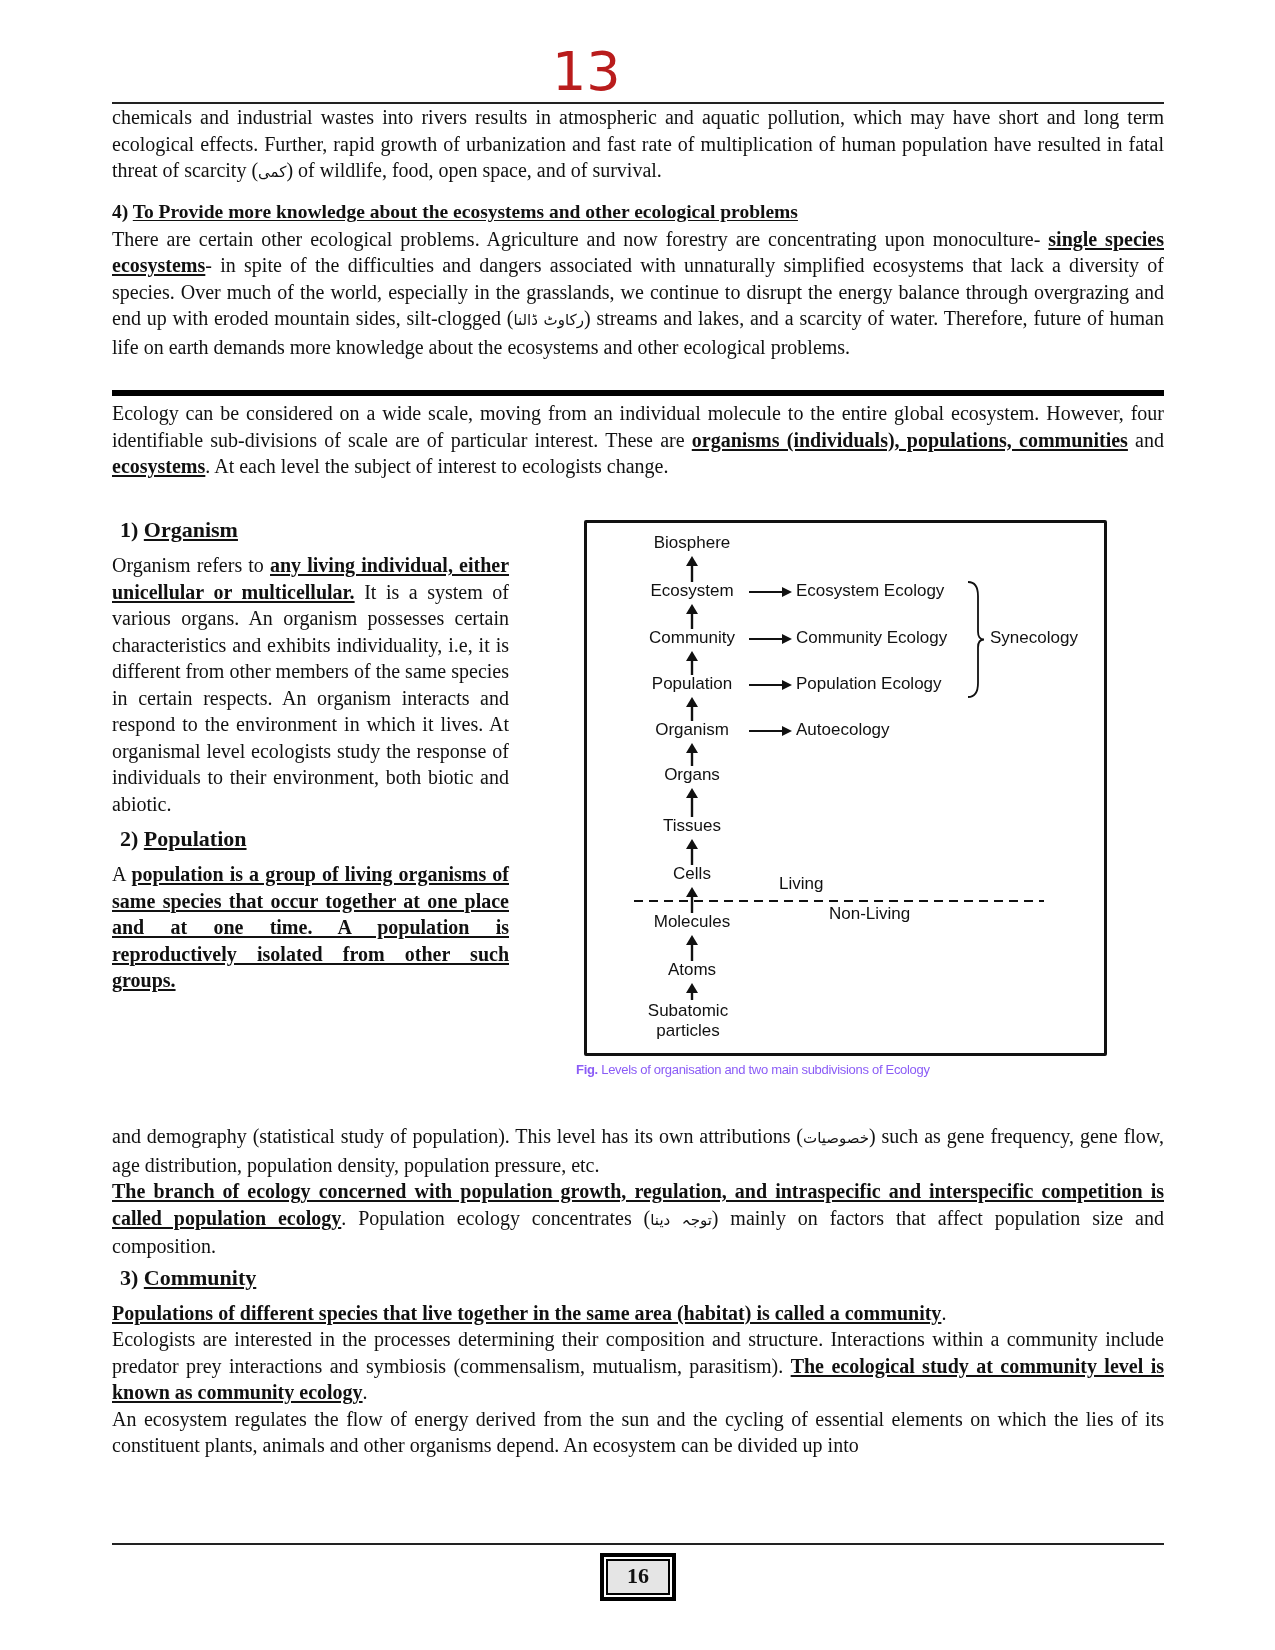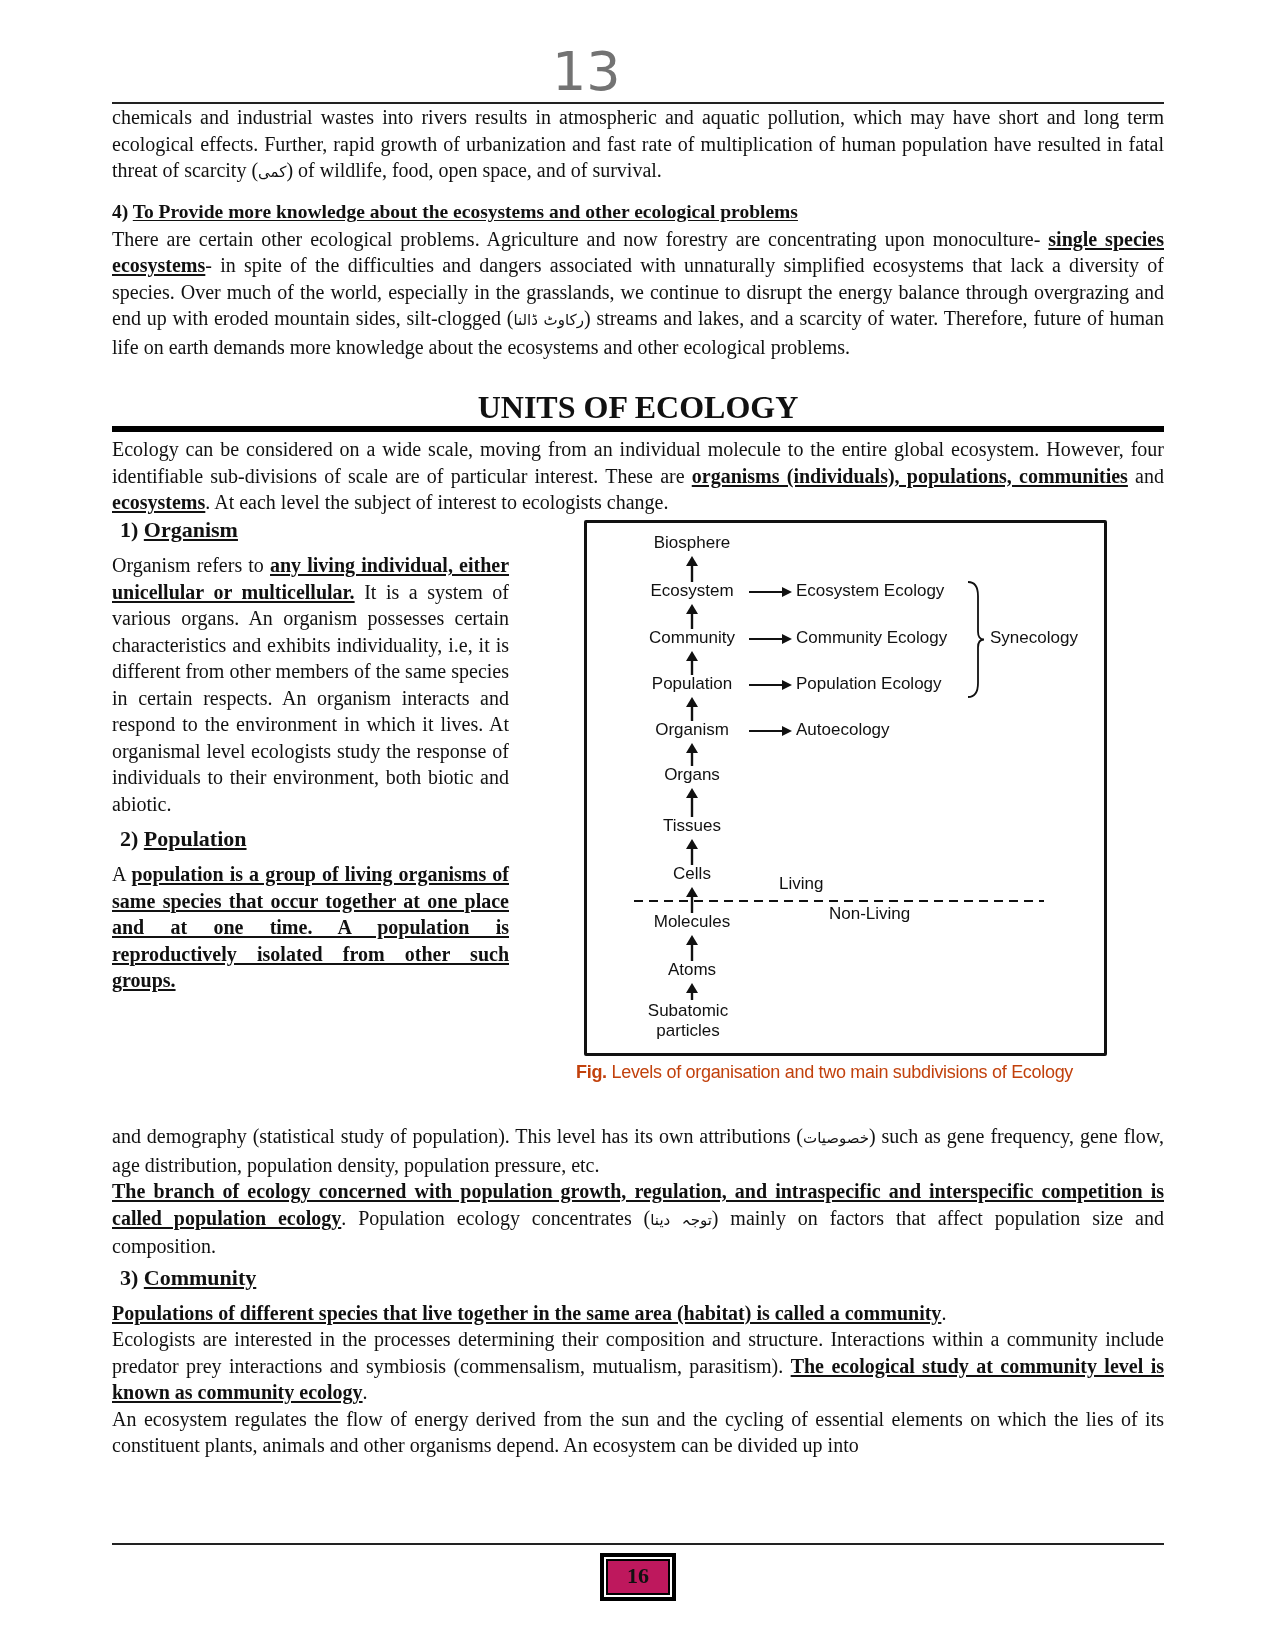--- a/index.html
+++ b/index.html
@@ -2,43 +2,43 @@
 <html><head>
 <meta charset="utf-8">
 <style>
   html, body { margin: 0; padding: 0; background: #ffffff; }
   body { width: 1275px; height: 1650px; position: relative; overflow: hidden;
          font-family: "Liberation Serif", "DejaVu Serif", serif; color: #111; }
   .page { position: absolute; left: 112px; top: 0; width: 1052px; }
   
   .hdr { position: absolute; top: 40px; left: 0; width: 1052px; height: 62px; border-bottom: 2px solid #222; }
   .hdr .num { position: absolute; left: 440px; top: 4px; font-family: "DejaVu Sans", "Liberation Sans", sans-serif;
-              color: #737373; font-size: 54px; line-height: 56px; }
+              color: #b91c1c; font-size: 54px; line-height: 56px; }
   .hdr .title { position: absolute; right: 0; bottom: 4px; font-weight: bold; font-size: 18.5px; letter-spacing: -0.2px; }
   .txt { font-size: 20px; line-height: 26.5px; text-align: justify; margin: 0; }
   .b { font-weight: bold; }
   .u { text-decoration: underline; text-underline-offset: 2px; }
   .bu { font-weight: bold; text-decoration: underline; text-underline-offset: 2px; }
   .ur { font-family: "DejaVu Sans", sans-serif; font-size: 15px; }
   .sec-h { font-size: 22px; line-height: 28px; font-weight: bold; margin: 8px; }
   .sec-h span.u { text-decoration: underline; }
   .units { text-align: center; font-size: 32px; font-weight: bold; line-height: 34px; margin: 2px 0 0; }
   .units-rule { height: 6px; background: #000; margin: 2px 0 4px; }
   .abs { position: absolute; left: 0; width: 1052px; }
   .leftcol { position: absolute; left: 0; width: 397px; }
   .leftcol .txt { text-align: justify; }
   
   .fig { position: absolute; left: 462px; top: 520px; width: 596px; height: 540px; }
   .figbox { position: absolute; left: 10px; top: 0; width: 517px; height: 530px; border: 3px solid #111; border-radius: 2px; background: #fff; }
   .figsvg { position: absolute; left: 0; top: 0; }
   .figcap { position: absolute; left: 2px; top: 542px; font-family: "Liberation Sans", "DejaVu Sans", sans-serif;
-            font-size: 18px; color: #c2410c; white-space: nowrap; letter-spacing: -0.3px; }
+            font-size: 13px; color: #8b5cf6; white-space: nowrap; letter-spacing: -0.3px; }
   .footer-rule { position: absolute; top: 1543px; left: 0; width: 1052px; height: 2px; background: #222; }
   .pgbox { position: absolute; top: 1553px; left: 488px; width: 76px; height: 48px; background: #000; }
-  .pgbox .inner { position: absolute; left: 6px; top: 6px; right: 6px; bottom: 6px; background: #be185d; border: 2px solid #000; box-sizing: border-box;
+  .pgbox .inner { position: absolute; left: 6px; top: 6px; right: 6px; bottom: 6px; background: #e5e5e5; border: 2px solid #000; box-sizing: border-box;
                   outline: 2px solid #fff; }
   .pgbox .inner span { display: block; text-align: center; font-weight: bold; font-size: 22px; line-height: 30px; }
 </style>
 </head>
 <body>
 
 <div class="page">
 
   <div class="hdr">
     <span class="num">13</span>
@@ -55,21 +55,20 @@
     <p class="txt b" style="font-size:19.5px;">
       <span>4) </span><span class="u">To Provide more knowledge about the ecosystems and other ecological problems</span>
     </p>
     <p class="txt">
       <span>There are certain other ecological problems. Agriculture and now forestry are concentrating upon monoculture-</span>
       <span class="bu">single species ecosystems</span><span>- in spite of the difficulties and dangers associated with unnaturally simplified ecosystems that lack a diversity of species. Over much of the world, especially in the grasslands, we continue to disrupt the energy balance through overgrazing and end up with eroded mountain sides, silt-clogged (</span><span class="ur">رکاوٹ ڈالنا</span><span>) streams and lakes, and a scarcity of water. Therefore, future of human life on earth demands more knowledge about the ecosystems and other ecological problems.</span>
     </p>
   </div>
 
   <div class="abs" style="top:388px;">
-    <h1 class="units">UNITS OF ECOLOGY</h1>
     <div class="units-rule"></div>
     <p class="txt">
       <span>Ecology can be considered on a wide scale, moving from an individual molecule to the entire global ecosystem. However, four identifiable sub-divisions of scale are of particular interest. These are </span><span class="bu">organisms (individuals), populations, communities</span><span> and </span><span class="bu">ecosystems</span><span>. At each level the subject of interest to ecologists change.</span>
     </p>
   </div>
 
   <div class="leftcol" style="top:508px;">
     <h2 class="sec-h">
       <span>1) </span><span class="u">Organism</span>
     </h2>

